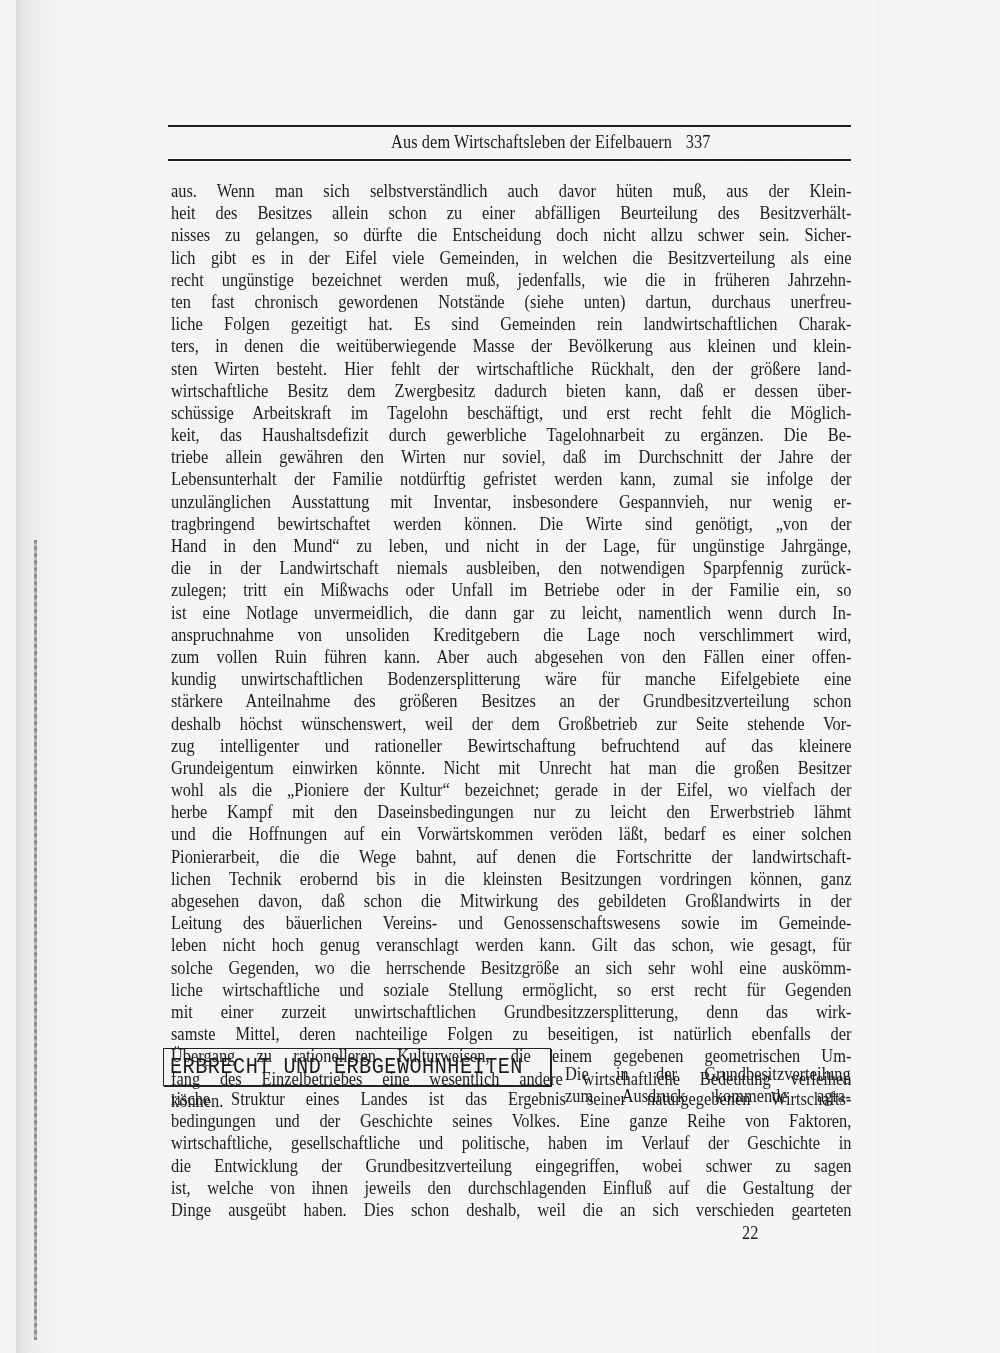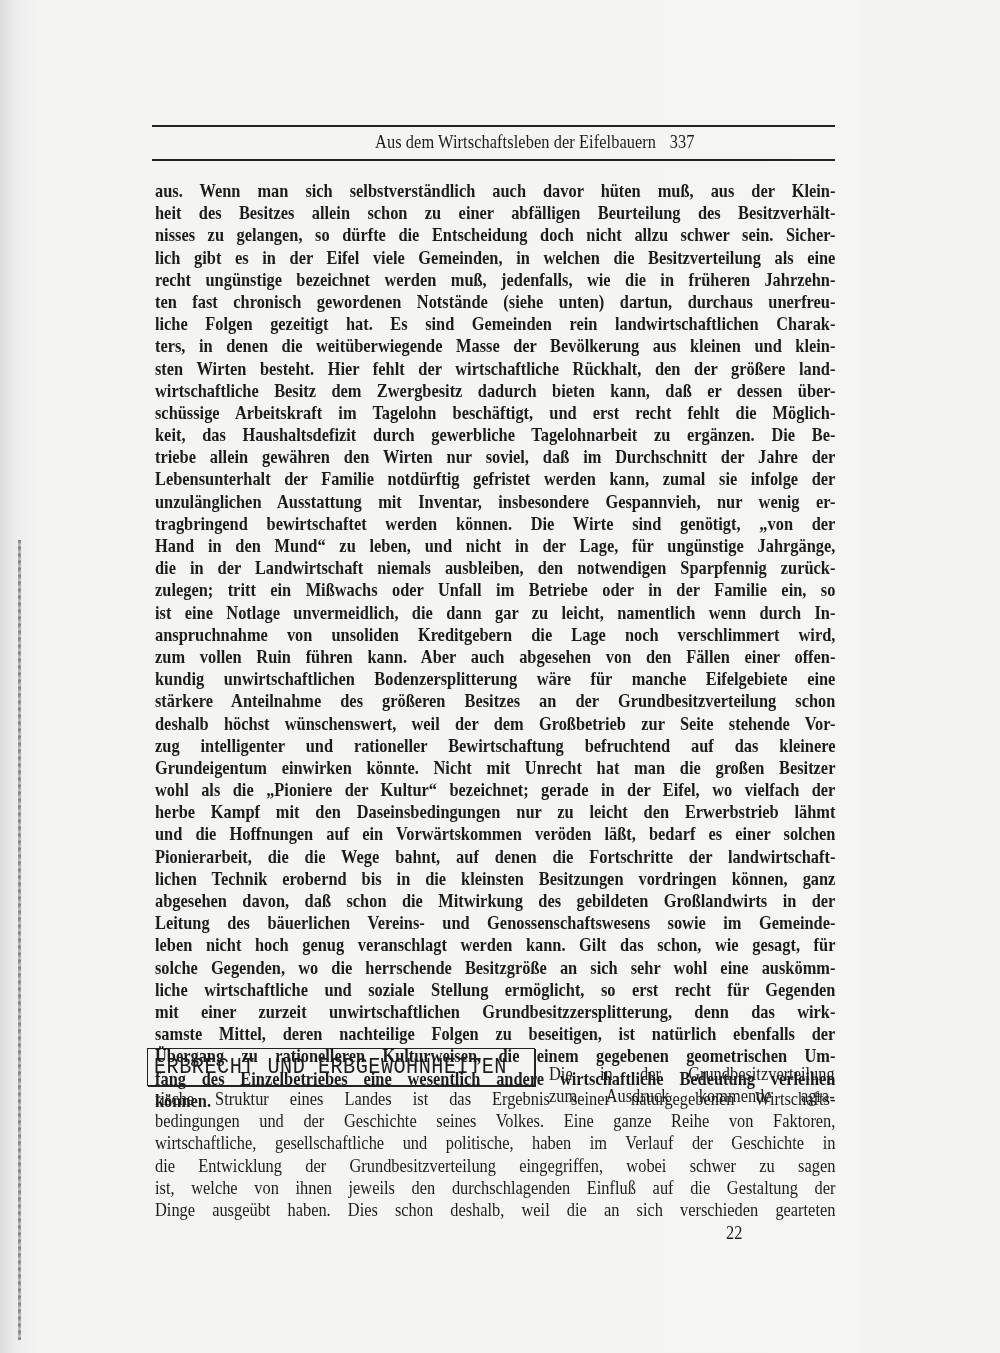--- a/index.html
+++ b/index.html
@@ -10,21 +10,21 @@
       width: 1000px;
       height: 1353px;
       background: #f3f3f2;
       position: relative;
       overflow: hidden;
       font-family: "Liberation Serif", "DejaVu Serif", serif;
       color: #1c1c1c;
     }
     .page {
       position: absolute;
-      left: 0; top: 0;
+      left: 16px; top: 0;
       width: 860px; height: 1353px;
       background: linear-gradient(to right, #dcdcdc 0px, #ececec 14px, #f4f4f3 40px, #f5f5f4 100%);
     }
     .binding-edge {
       position: absolute;
       left: 18px;
       top: 540px;
       width: 3px;
       height: 800px;
       background: repeating-linear-gradient(to bottom, #555 0px, #888 3px, #bbb 5px, #777 7px);
@@ -49,21 +49,20 @@
       transform: scaleX(0.86);
       transform-origin: right center;
     }
     .running-head .folio { margin-left: 16px; }
 
     .body-text {
       position: absolute;
       left: 155px;
       top: 180px;
       width: 680px;
-      font-weight: bold;
     }
     .line {
       height: 22.2px;
       line-height: 22.2px;
       font-size: 19.5px;
       white-space: nowrap;
       text-align: justify;
       text-align-last: justify;
       transform: scaleX(0.84);
       transform-origin: left center;

